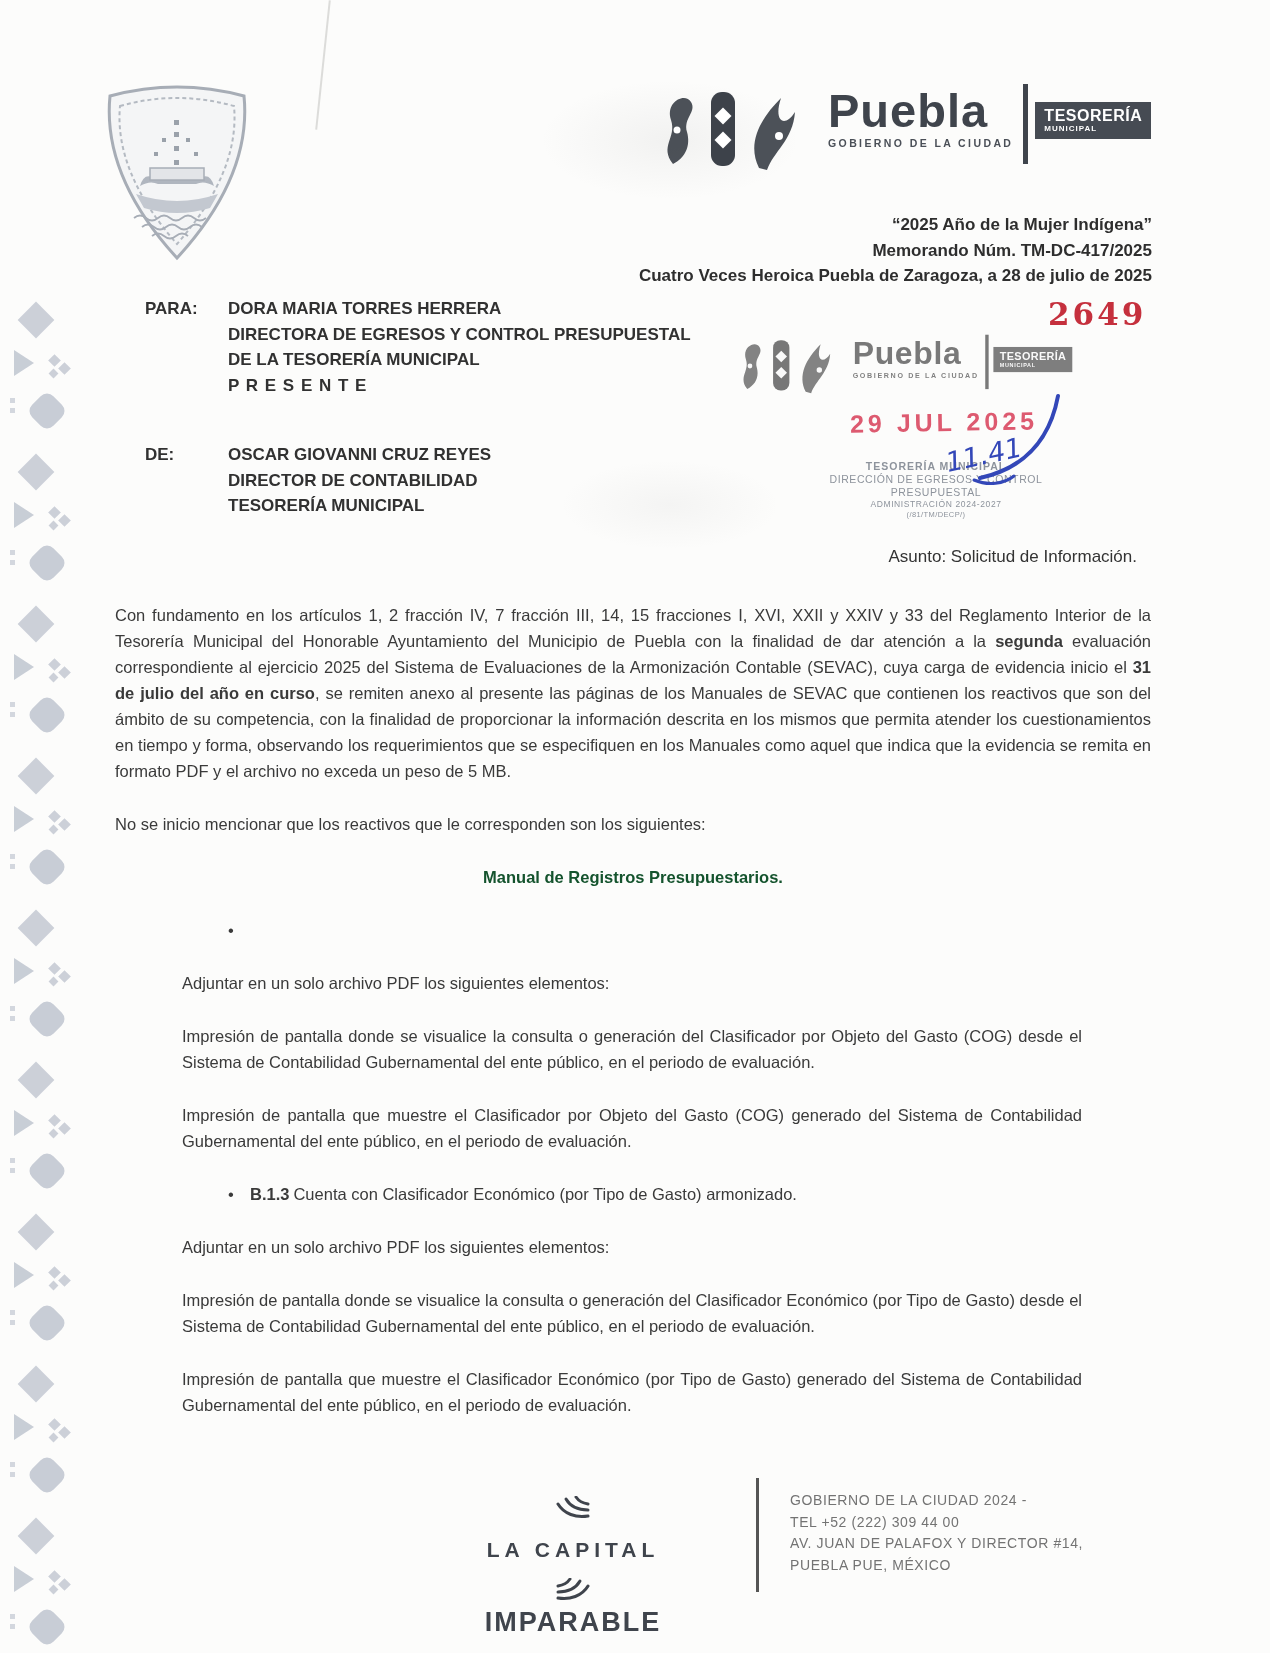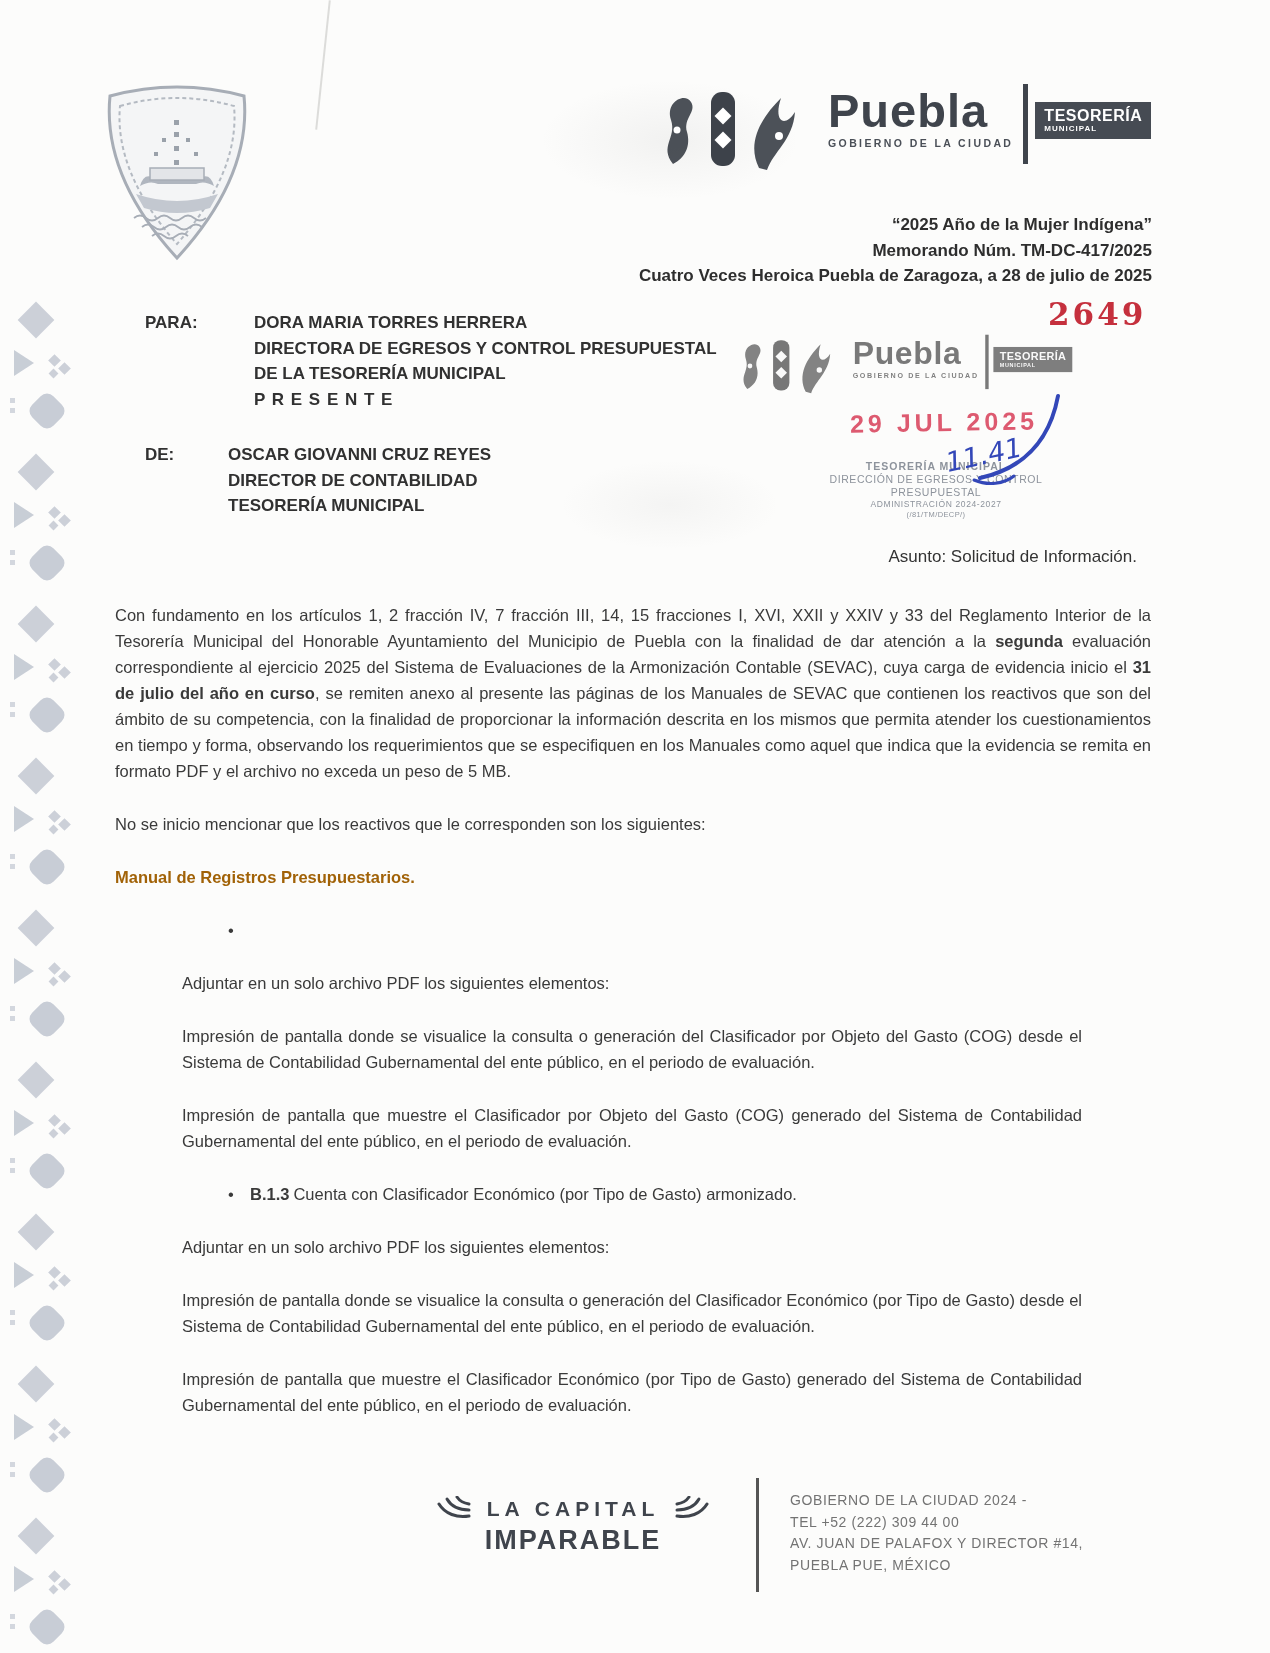--- a/index.html
+++ b/index.html
@@ -31,21 +31,21 @@
   .head-lines{position:absolute;top:212px;right:118px;width:760px;text-align:right;
               font-weight:bold;font-size:17px;line-height:25.5px;color:#2e2e2e;}
 
   .folio{position:absolute;left:1048px;top:296px;font-family:"DejaVu Serif",serif;
          font-weight:bold;font-size:31px;color:#c5303d;letter-spacing:3px;z-index:6;}
 
   
   .addr{position:absolute;left:145px;display:flex;font-size:17px;line-height:25.5px;
         font-weight:bold;color:#313131;z-index:5;}
   .addr .lbl{width:83px;flex:0 0 83px;}
-  .para-block{top:310px;gap:26px;}
+  .para-block{top:296px;}
   .de-block{top:442px;}
   .spaced{letter-spacing:1px;}
 
   
   .stamp-date{position:absolute;left:850px;top:408px;font-weight:bold;font-size:25px;
               color:#dd5a70;letter-spacing:4px;z-index:5;transform:rotate(-1deg);}
   .stamp-ink{position:absolute;left:930px;top:388px;z-index:7;}
   .stamp-caption{position:absolute;left:768px;top:460px;width:336px;text-align:center;
                  color:#8d939c;z-index:5;}
   .stamp-caption .c1{font-size:10.5px;font-weight:bold;letter-spacing:1px;line-height:13px;}
@@ -53,30 +53,30 @@
   .stamp-caption .c4{font-size:8.5px;letter-spacing:.6px;line-height:11px;}
   .stamp-caption .c5{font-size:7.5px;letter-spacing:.4px;line-height:10px;}
 
   .subject{position:absolute;right:133px;top:547px;font-size:17px;color:#333;}
 
   
   .content{position:absolute;left:115px;top:602px;width:1036px;font-size:16.5px;
            line-height:26px;color:#3a3a3a;text-align:justify;}
   .content p{margin:0 0 27px 0;}
   .note{text-align:left;}
-  .sec-title{font-weight:bold;text-align:left;color:#a16207;}
+  .sec-title{font-weight:bold;text-align:center;color:#14532d;}
   .bullet{display:flex;margin:0 0 27px 113px;text-align:left;}
   .bullet .dot{flex:0 0 22px;}
   .bullet .dot::before{content:"\2022";}
   .bullet b{margin-right:4px;}
   .sub{margin-left:67px !important;width:900px;}
 
   
   .foot-logo{position:absolute;left:428px;top:1496px;width:290px;text-align:center;color:#3f444c;}
-  .cap-row{display:flex;align-items:center;justify-content:center;gap:16px;}
+  .cap-row{display:flex;align-items:center;justify-content:center;gap:16px;flex-direction:column;}
   .cap-txt{font-size:21px;font-weight:bold;letter-spacing:5px;}
   .imp-txt{font-size:27px;font-weight:bold;letter-spacing:2px;line-height:36px;}
   .foot-div{position:absolute;left:756px;top:1478px;width:3px;height:114px;background:#555;}
   .foot-addr{position:absolute;left:790px;top:1490px;font-size:14px;line-height:21.5px;
              color:#737373;letter-spacing:.6px;}
 
   
   .art1{position:absolute;left:322px;top:0;width:2px;height:130px;background:#dcdcda;transform:rotate(6deg);}
   .art2{position:absolute;left:540px;top:80px;width:260px;height:120px;
         background:radial-gradient(ellipse at center,rgba(150,150,150,.10),rgba(0,0,0,0) 70%);}

